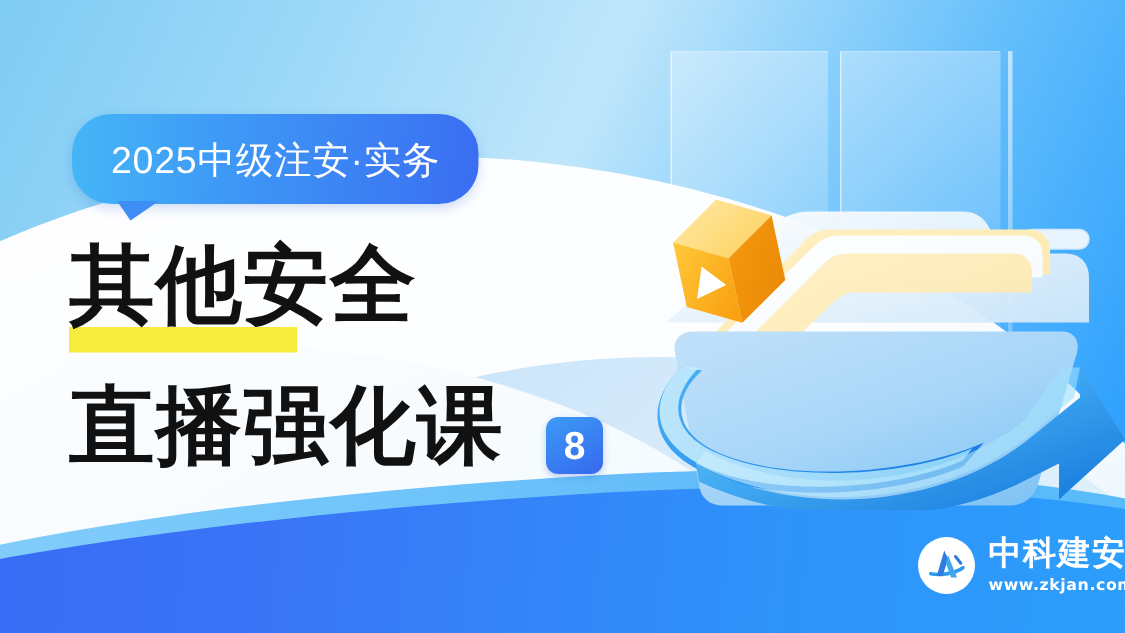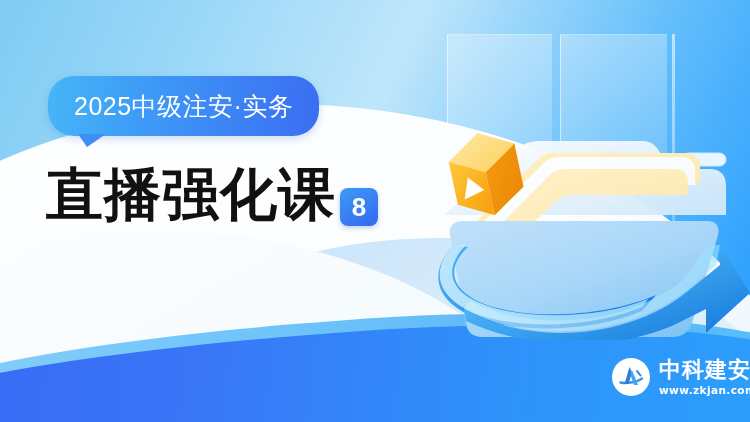--- a/index.html
+++ b/index.html
@@ -87,21 +87,21 @@
   .hl-highlight{
     position:absolute;left:0px;top:66px;width:152px;height:17px;
     background:#F6EC3E;z-index:1;
   }
   .hl-text{
     position:relative;z-index:2;
     font-family:"DejaVu Serif","Liberation Serif",serif;
     font-weight:700;font-size:57px;line-height:1;color:#111111;
     letter-spacing:1px;white-space:nowrap;
   }
-  .hl-row2{display:flex;align-items:center;gap:0;margin-top:4px;}
+  .hl-row2{display:flex;align-items:center;gap:24px;margin-top:20px;}
   .badge{
     display:inline-flex;align-items:center;justify-content:center;
     width:38px;height:38px;border-radius:8px;
     background:linear-gradient(150deg,#3C9BF6 0%,#3668EE 100%);
     box-shadow:0 2px 5px rgba(40,90,200,0.28);
     margin-left:4px;align-self:flex-end;margin-bottom:4px;
   }
   .badge span{color:#fff;font-size:26px;font-weight:700;line-height:1;
     font-family:"Liberation Sans","DejaVu Sans",sans-serif;}
 
@@ -212,20 +212,24 @@
   </div>
 
   <div class="pill-wrap">
     <div class="pill">
       <span class="pill-text">2025中级注安·实务</span>
       <span class="pill-tail"></span>
     </div>
   </div>
 
   <div class="headline">
+    <div class="hl-row">
+      <span class="hl-highlight"></span>
+      <span class="hl-text">其他安全</span>
+    </div>
     <div class="hl-row hl-row2">
       <span class="hl-text">直播强化课</span>
       <span class="badge">
         <span>8</span>
       </span>
     </div>
   </div>
 
   <div class="logo">
     <span class="logo-mark">

